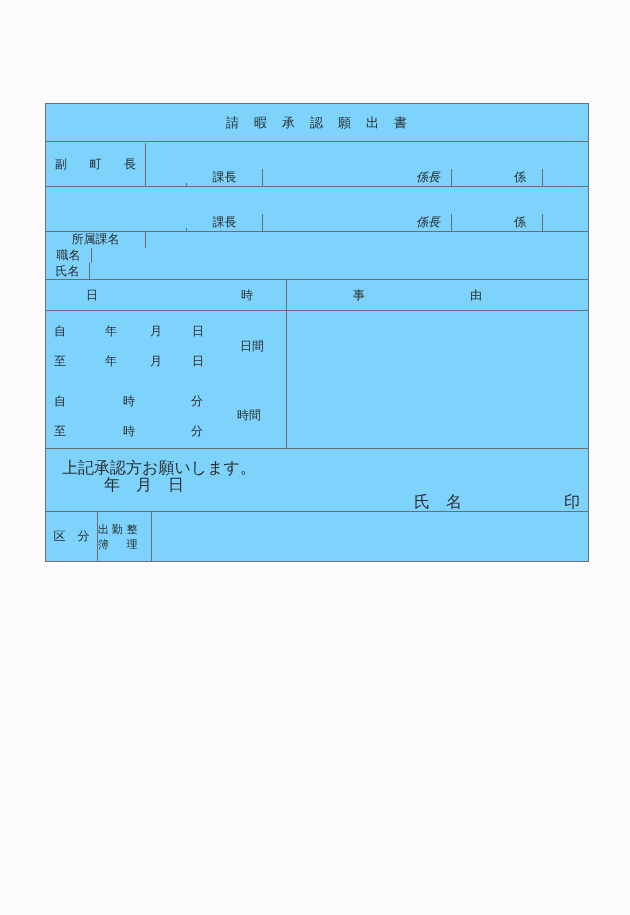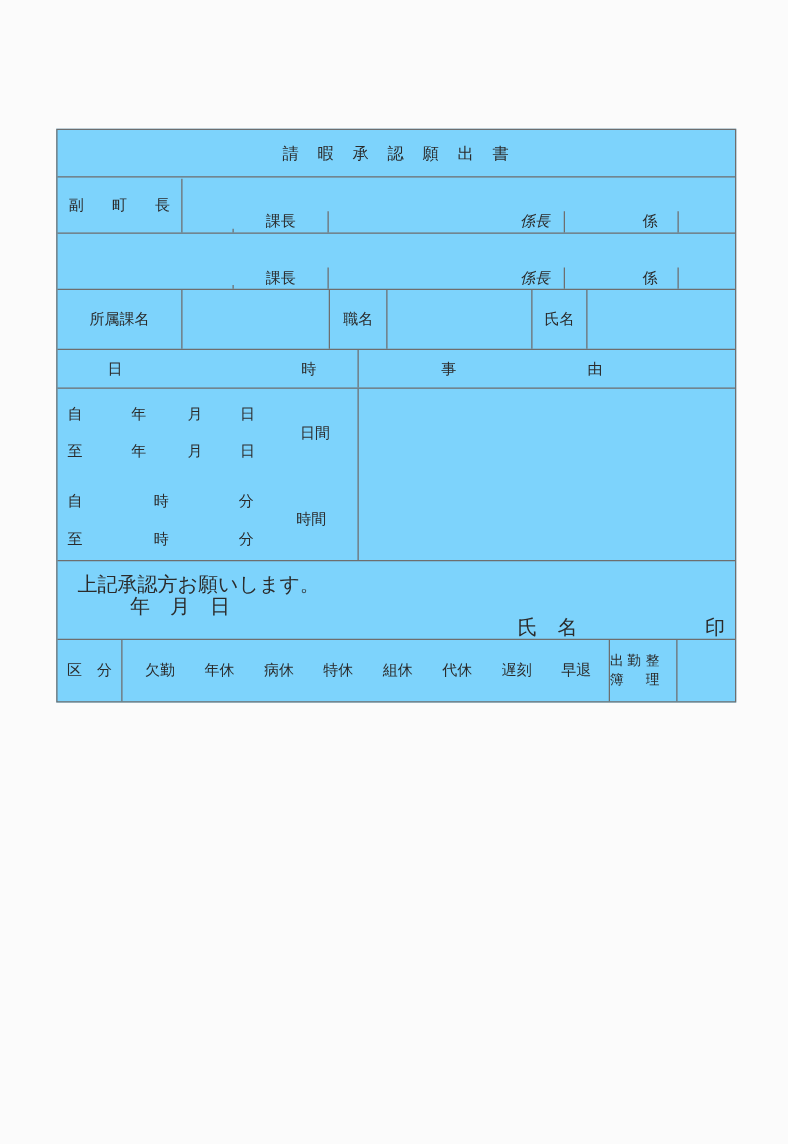--- a/index.html
+++ b/index.html
@@ -29,21 +29,21 @@
     box-sizing:border-box;
     border-right:1px solid #6e6e6e;
     display:flex;align-items:center;justify-content:center;
     position:relative;
     overflow:hidden;
   }
   .cell.last{border-right:none;}
   
   .h-title{height:38px;}
   .h-appr{height:45px;align-items:flex-end;}
-  .h-id{height:48px;}
+  .h-id{height:48px;flex-direction:column;}
   .h-hdr{height:31px;}
   .h-body{height:138px;}
   .h-sig{height:63px;}
   .h-cat{height:49px;}
   
   .w100{width:100px;}.w41{width:41px;}.w76{width:76px;}.w142{width:142px;}
   .w47{width:47px;font-style:italic;}.w46{width:46px;}.w45{width:45px;}
   
   .w118{width:118px;}.w116{width:116px;}.w44{width:44px;}
   
@@ -174,30 +174,20 @@
         <span class="abs" style="left:58px;top:26px;">年　月　日</span>
         <span class="abs" style="left:368px;top:43px;">氏　名</span>
         <span class="abs" style="left:518px;top:43px;">印</span>
       </div>
     </div>
 
     <div class="row h-cat no-bb">
       <div class="cell w52">
         <span>区　分</span>
       </div>
-      <div class="cell w390 items">
-        <span>欠勤</span>
-        <span>年休</span>
-        <span>病休</span>
-        <span>特休</span>
-        <span>組休</span>
-        <span>代休</span>
-        <span>遅刻</span>
-        <span>早退</span>
-      </div>
       <div class="cell w54 bookcell">
         <span>出 勤 簿</span>
         <span>整　理</span>
       </div>
       <div class="cell w46 last"></div>
     </div>
 
   </div>
 </div>
 

